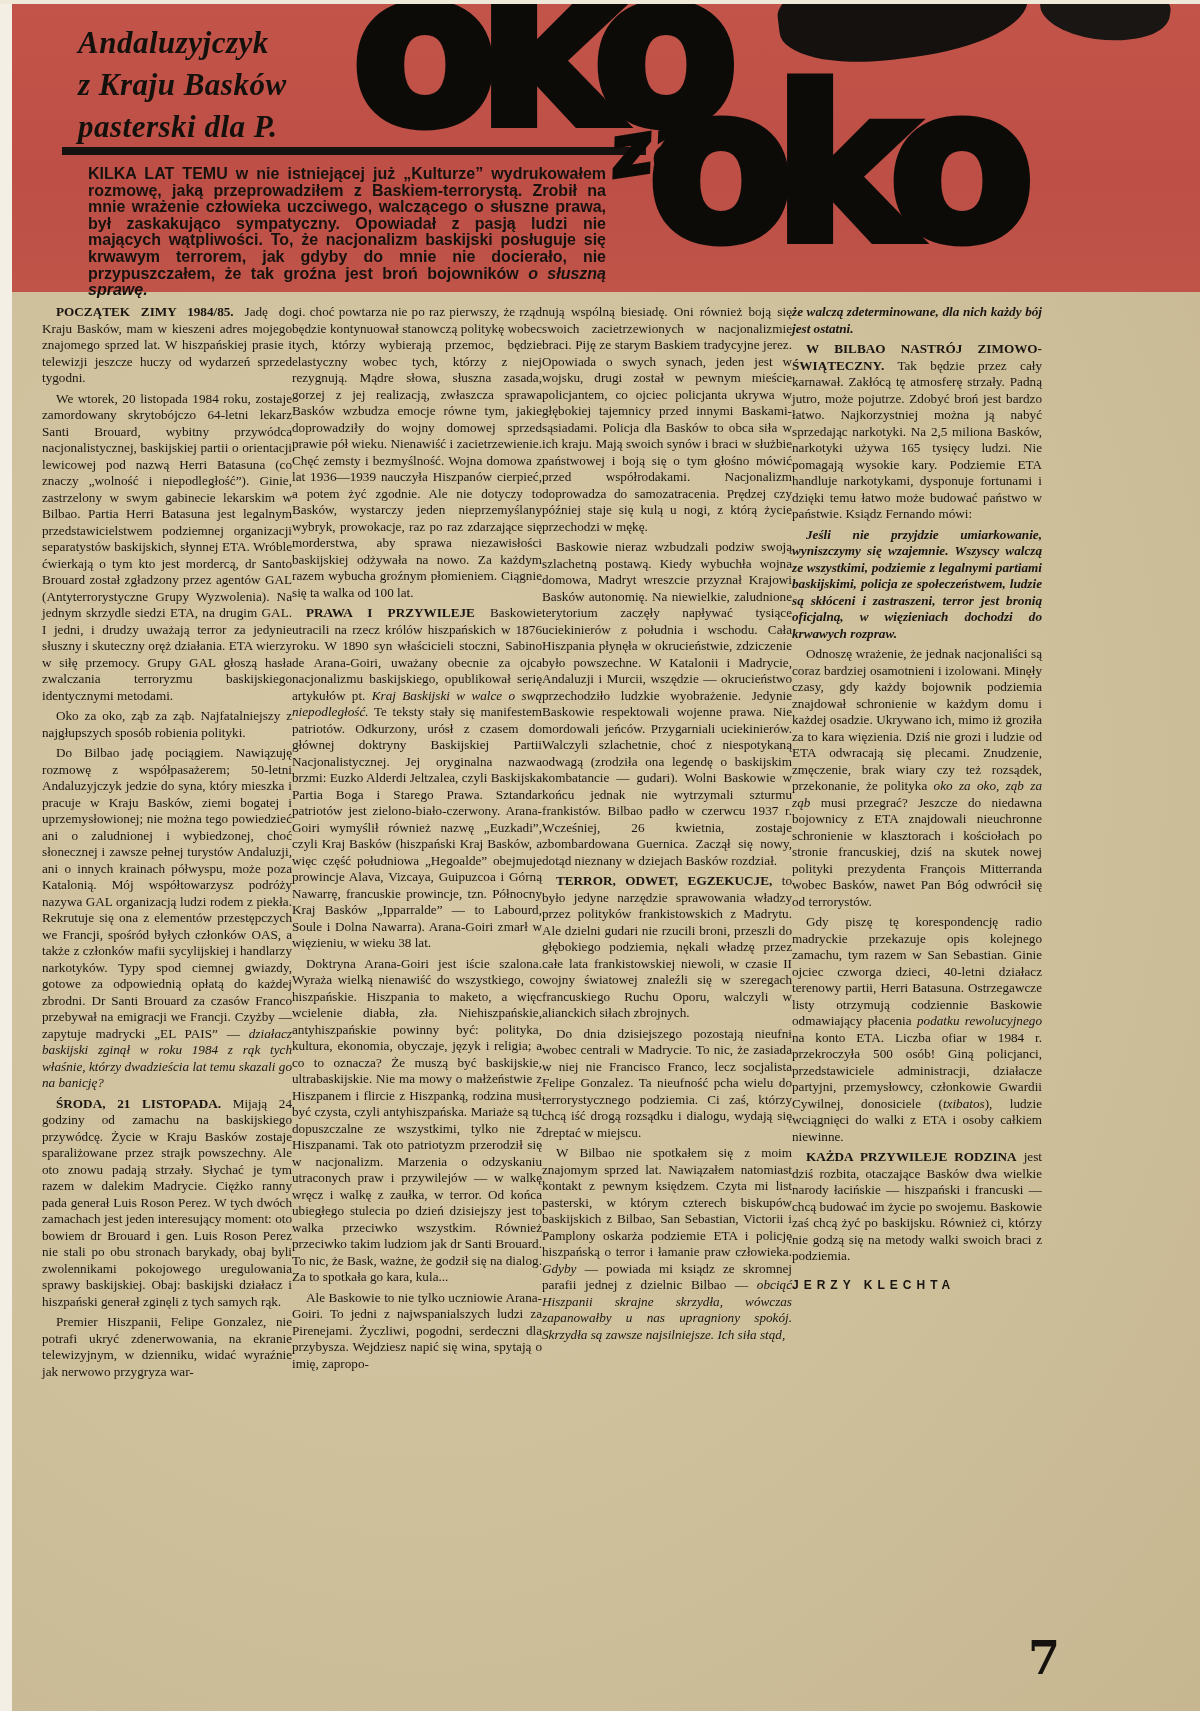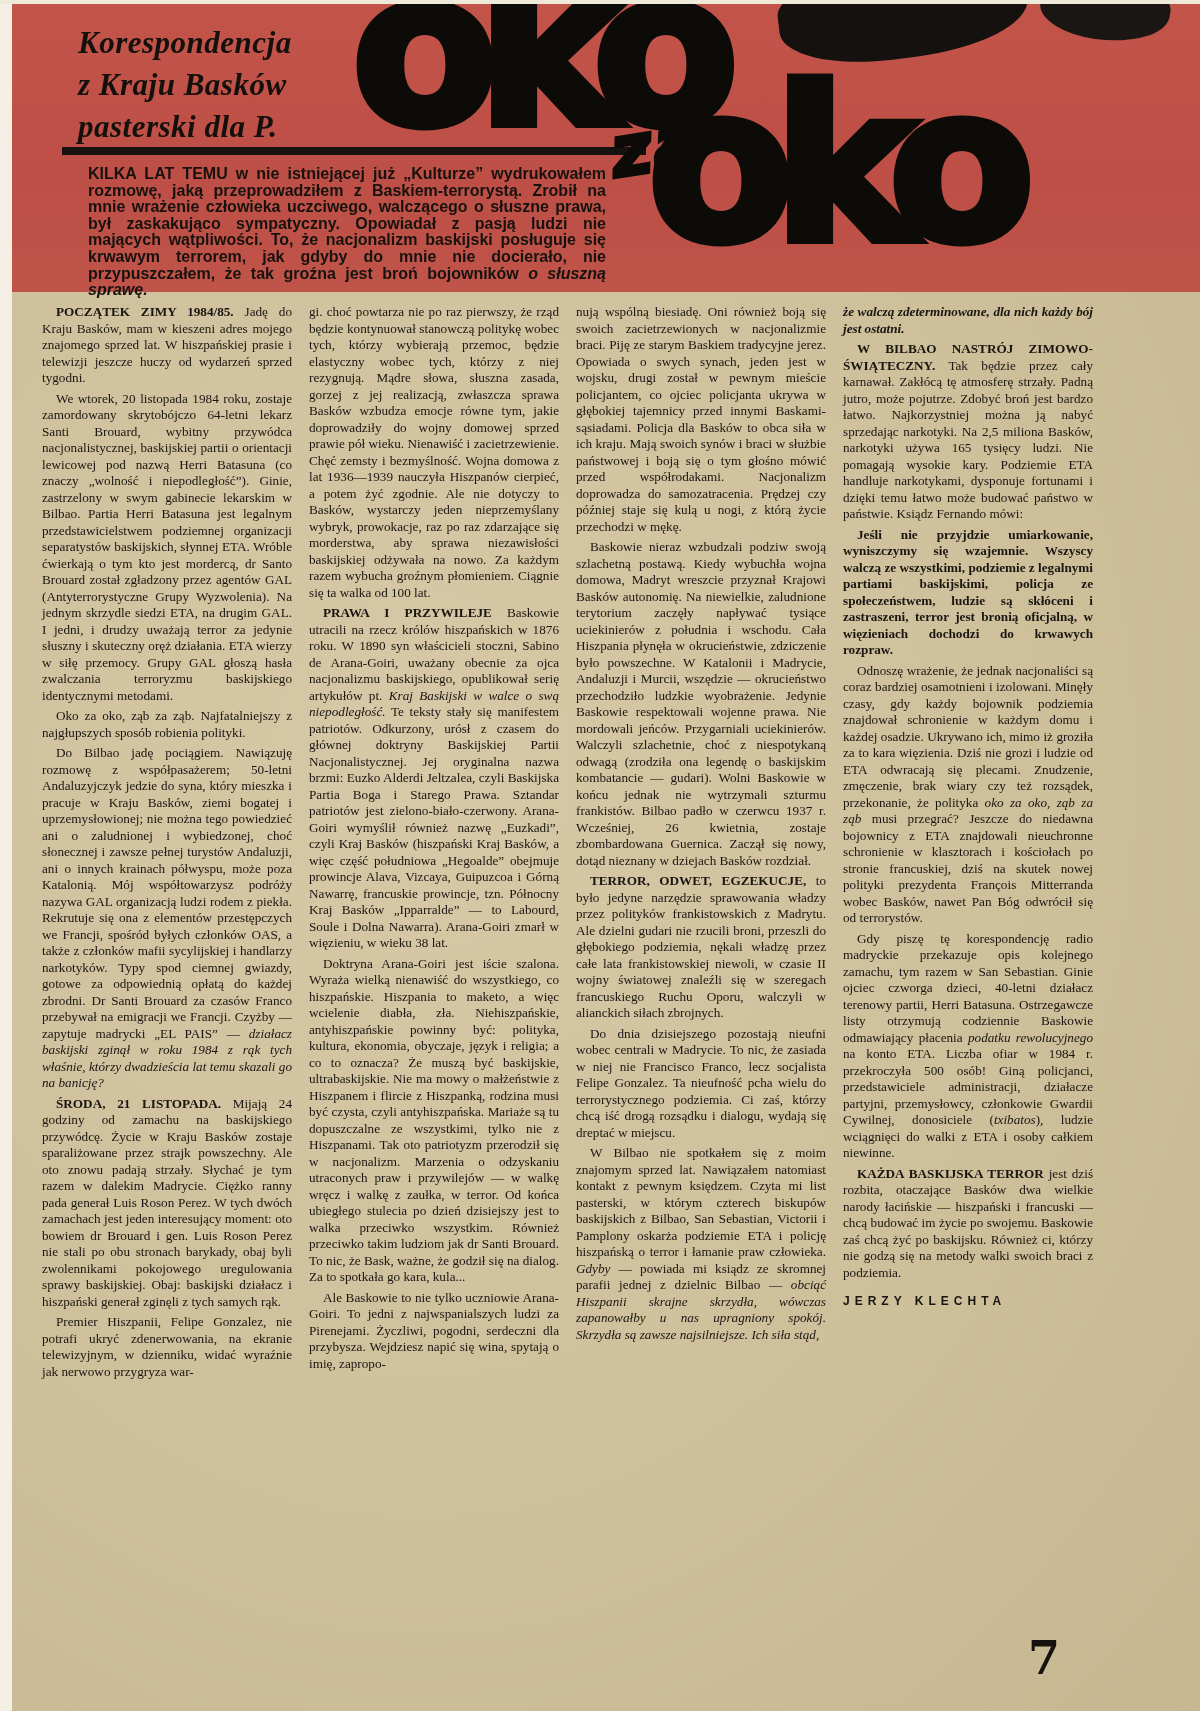--- a/index.html
+++ b/index.html
@@ -25,27 +25,27 @@
   .logo span{position:absolute;font-family:"DejaVu Sans",sans-serif;font-weight:bold;color:#0d0b08;}
   .oko1{top:-74px;left:352px;font-size:212px;letter-spacing:-20px;-webkit-text-stroke:9px #0d0b08;}
   .oko2{top:42px;left:648px;font-size:212px;letter-spacing:-20px;-webkit-text-stroke:9px #0d0b08;}
   .za{top:104px;left:610px;font-size:72px;font-style:italic;transform:rotate(-9deg);-webkit-text-stroke:3px #0d0b08;}
   .blotch{position:absolute;top:-34px;left:778px;width:250px;height:92px;background:#14110e;
     border-radius:45% 60% 55% 50%;transform:rotate(-7deg);z-index:2;}
   .blotch2{position:absolute;top:-20px;left:1040px;width:130px;height:60px;background:#1a1613;
     border-radius:50% 40% 60% 50%;transform:rotate(8deg);z-index:2;}
 
   .columns{position:absolute;top:304px;left:42px;width:1052px;height:1360px;
-    display:flex;gap:17px;z-index:2;}
+    display:flex;z-index:2;}
   .col{width:250px;flex:0 0 250px;font-size:13.2px;line-height:16.5px;text-align:justify;}
   .col p{margin:0 0 4px 0;text-indent:14px;}
   .col p.cont{text-indent:0;}
   .lead{font-weight:bold;}
   .it{font-style:italic;}
-  p.quote{font-weight:bold;}
+  p.quote{font-style:italic;font-weight:bold;}
   p.qcont{font-style:italic;font-weight:bold;text-indent:0;}
 
   .signature{display:block;margin-top:12px;text-indent:0;
     font-family:"Liberation Sans","DejaVu Sans",sans-serif;font-weight:bold;
     font-size:12px;letter-spacing:5px;white-space:nowrap;}
   .pageno{position:absolute;right:140px;bottom:26px;z-index:4;
     font-family:"DejaVu Serif",serif;font-weight:bold;font-size:46px;color:#14110e;}
 </style>
 </head>
 <body>
@@ -53,21 +53,21 @@
 <div class="sheet">
   <div class="edge-left"></div>
   <div class="edge-top"></div>
 
   <header class="masthead">
     <div class="blotch"></div>
     <div class="blotch2"></div>
   </header>
 
   <div class="kicker">
-    <div>Korespondencja</div>
+    <div>Andaluzyjczyk</div>
     <div>z Kraju Basków</div>
     <div>pasterski dla P.</div>
   </div>
 
   <div class="rule"></div>
 
   <p class="intro"><b>KILKA LAT TEMU</b><span> w nie istniejącej już „Kulturze” wydrukowałem rozmowę, jaką przeprowadziłem z Baskiem-terrorystą. Zrobił na mnie wrażenie człowieka uczciwego, walczącego o słuszne prawa, był zaskakująco sympatyczny. Opowiadał z pasją ludzi nie mających wątpliwości. To, że nacjonalizm baskijski posługuje się krwawym terrorem, jak gdyby do mnie nie docierało, nie przypuszczałem, że tak groźna jest broń bojowników </span><i>o słuszną sprawę.</i></p>
 
   <div class="logo">
     <span class="oko1">oko</span>
@@ -100,20 +100,20 @@
       <p><span>Do dnia dzisiejszego pozostają nieufni wobec centrali w Madrycie. To nic, że zasiada w niej nie Francisco Franco, lecz socjalista Felipe Gonzalez. Ta nieufność pcha wielu do terrorystycznego podziemia. Ci zaś, którzy chcą iść drogą rozsądku i dialogu, wydają się dreptać w miejscu.</span></p>
       <p><span>W Bilbao nie spotkałem się z moim znajomym sprzed lat. Nawiązałem natomiast kontakt z pewnym księdzem. Czyta mi list pasterski, w którym czterech biskupów baskijskich z Bilbao, San Sebastian, Victorii i Pamplony oskarża podziemie ETA i policję hiszpańską o terror i łamanie praw człowieka. </span><span class="it">Gdyby</span><span> — powiada mi ksiądz ze skromnej parafii jednej z dzielnic Bilbao — </span><span class="it">obciąć Hiszpanii skrajne skrzydła, wówczas zapanowałby u nas upragniony spokój. Skrzydła są zawsze najsilniejsze. Ich siła stąd,</span></p>
     </div>
 
     <div class="col">
       <p class="qcont"><span>że walczą zdeterminowane, dla nich każdy bój jest ostatni.</span></p>
       <p><b class="lead">W BILBAO NASTRÓJ ZIMOWO-ŚWIĄTECZNY.</b> <span>Tak będzie przez cały karnawał. Zakłócą tę atmosferę strzały. Padną jutro, może pojutrze. Zdobyć broń jest bardzo łatwo. Najkorzystniej można ją nabyć sprzedając narkotyki. Na 2,5 miliona Basków, narkotyki używa 165 tysięcy ludzi. Nie pomagają wysokie kary. Podziemie ETA handluje narkotykami, dysponuje fortunami i dzięki temu łatwo może budować państwo w państwie. Ksiądz Fernando mówi:</span></p>
       <p class="quote"><span>Jeśli nie przyjdzie umiarkowanie, wyniszczymy się wzajemnie. Wszyscy walczą ze wszystkimi, podziemie z legalnymi partiami baskijskimi, policja ze społeczeństwem, ludzie są skłóceni i zastraszeni, terror jest bronią oficjalną, w więzieniach dochodzi do krwawych rozpraw.</span></p>
       <p><span>Odnoszę wrażenie, że jednak nacjonaliści są coraz bardziej osamotnieni i izolowani. Minęły czasy, gdy każdy bojownik podziemia znajdował schronienie w każdym domu i każdej osadzie. Ukrywano ich, mimo iż groziła za to kara więzienia. Dziś nie grozi i ludzie od ETA odwracają się plecami. Znudzenie, zmęczenie, brak wiary czy też rozsądek, przekonanie, że polityka </span><span class="it">oko za oko, ząb za ząb</span><span> musi przegrać? Jeszcze do niedawna bojownicy z ETA znajdowali nieuchronne schronienie w klasztorach i kościołach po stronie francuskiej, dziś na skutek nowej polityki prezydenta François Mitterranda wobec Basków, nawet Pan Bóg odwrócił się od terrorystów.</span></p>
       <p><span>Gdy piszę tę korespondencję radio madryckie przekazuje opis kolejnego zamachu, tym razem w San Sebastian. Ginie ojciec czworga dzieci, 40-letni działacz terenowy partii, Herri Batasuna. Ostrzegawcze listy otrzymują codziennie Baskowie odmawiający płacenia </span><span class="it">podatku rewolucyjnego</span><span> na konto ETA. Liczba ofiar w 1984 r. przekroczyła 500 osób! Giną policjanci, przedstawiciele administracji, działacze partyjni, przemysłowcy, członkowie Gwardii Cywilnej, donosiciele (</span><span class="it">txibatos</span><span>), ludzie wciągnięci do walki z ETA i osoby całkiem niewinne.</span></p>
-      <p><b class="lead">KAŻDA BASKIJSKA TERROR</b> <span>jest dziś rozbita, otaczające Basków dwa wielkie narody łacińskie — hiszpański i francuski — chcą budować im życie po swojemu. Baskowie zaś chcą żyć po baskijsku. Również ci, którzy nie godzą się na metody walki swoich braci z podziemia.</span></p>
+      <p><b class="lead">KAŻDA PRZYWILEJE RODZINA</b> <span>jest dziś rozbita, otaczające Basków dwa wielkie narody łacińskie — hiszpański i francuski — chcą budować im życie po swojemu. Baskowie zaś chcą żyć po baskijsku. Również ci, którzy nie godzą się na metody walki swoich braci z podziemia.</span></p>
       <span class="signature">JERZY KLECHTA</span>
     </div>
 
   </main>
 
   <div class="pageno">7</div>
 </div>
 
 </body></html>

